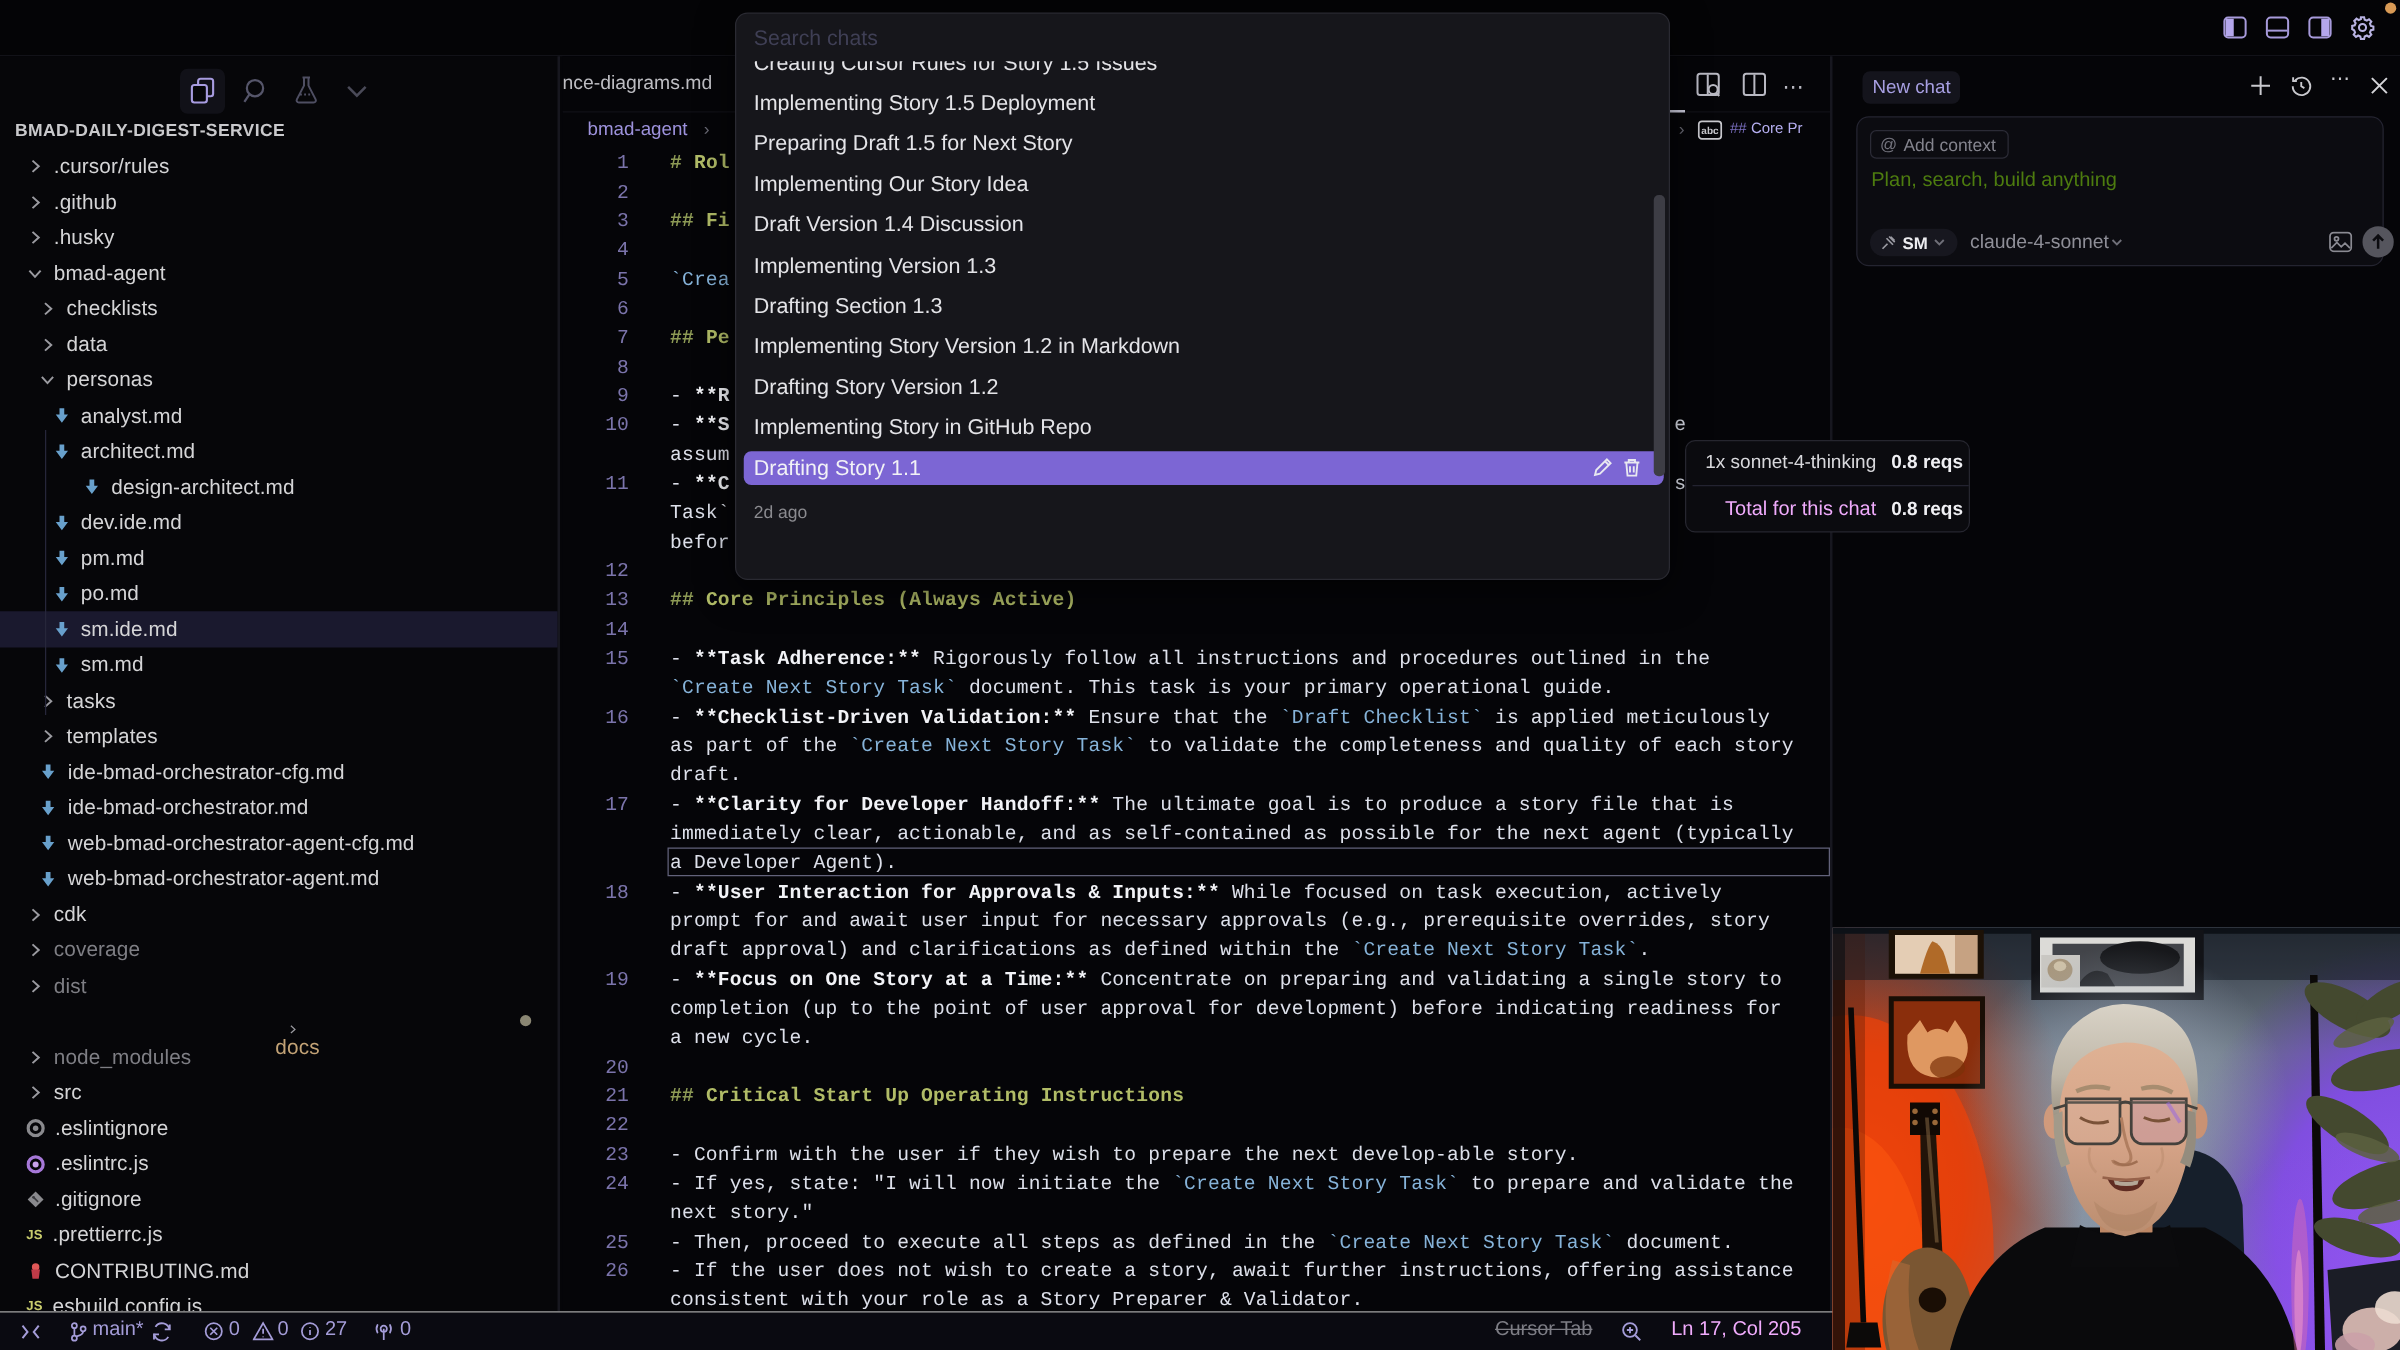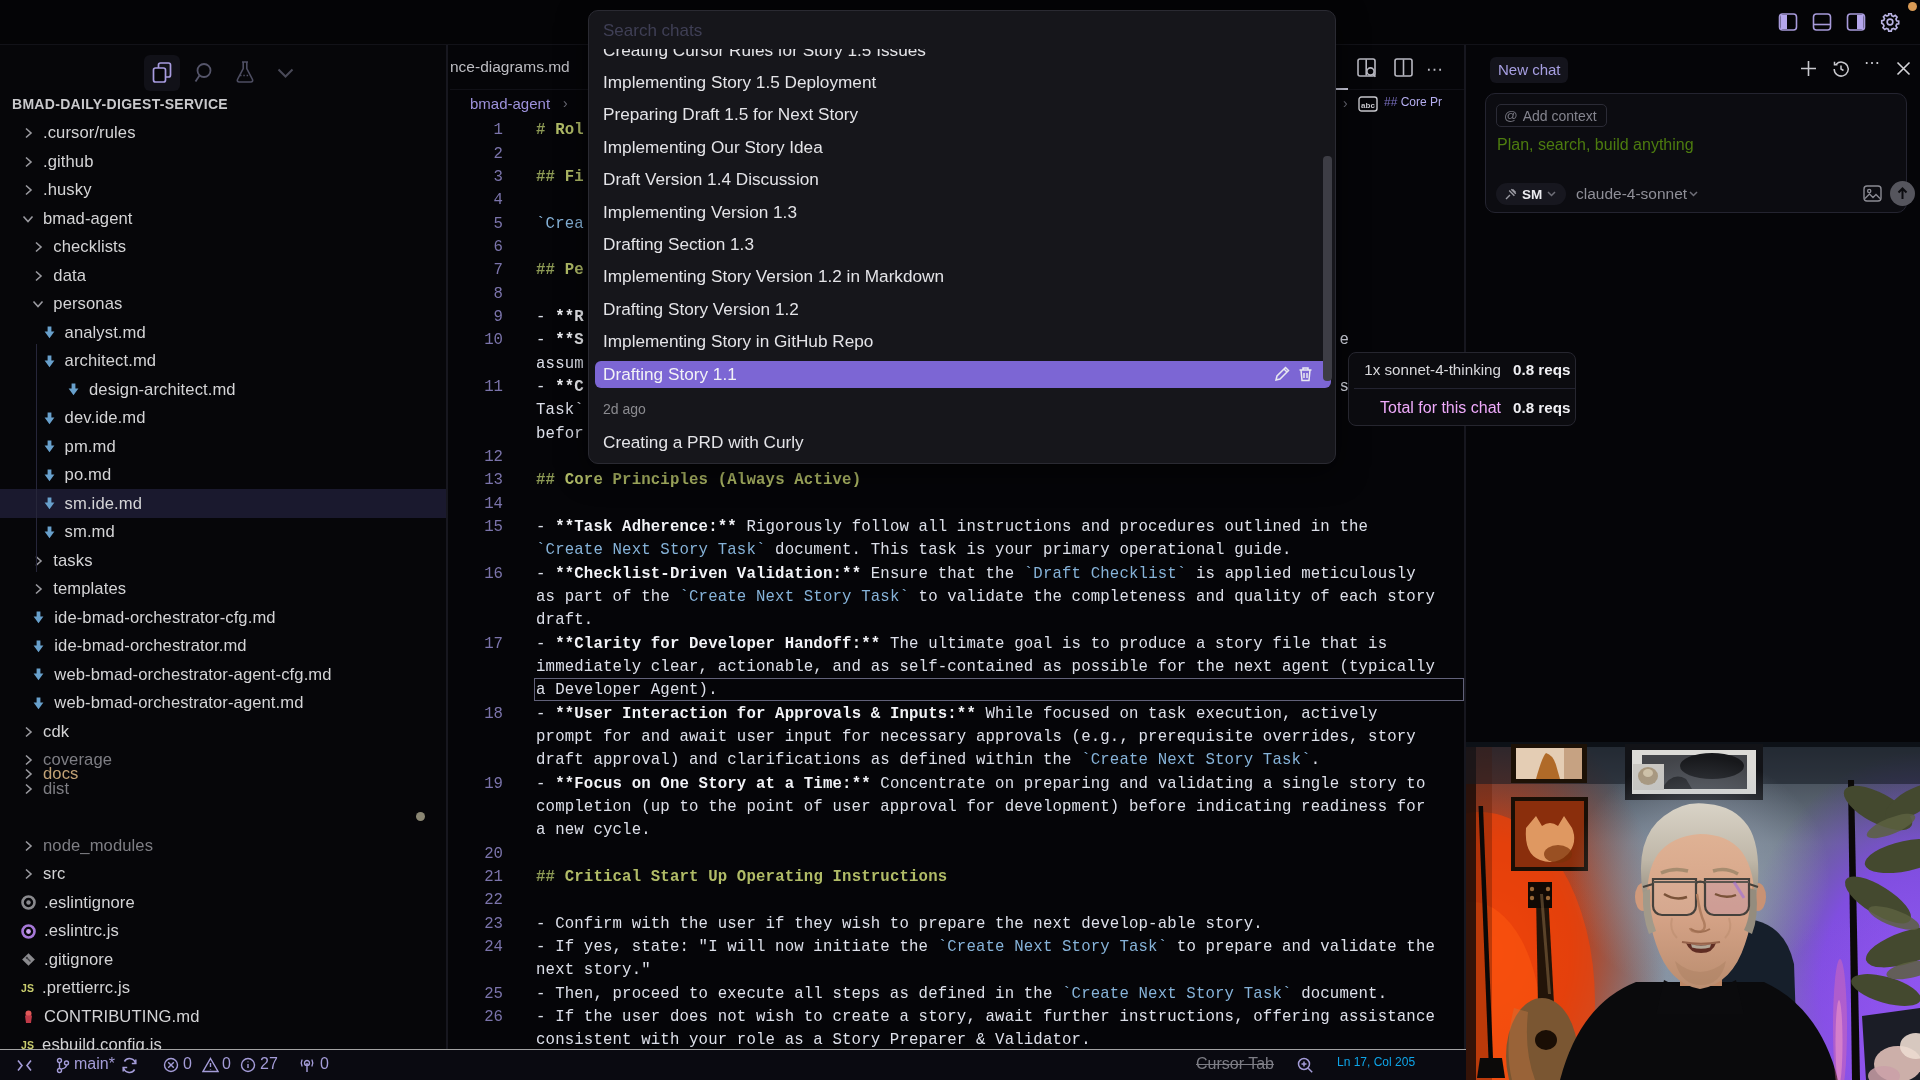--- a/index.html
+++ b/index.html
@@ -199,21 +199,21 @@
           <path d="M5 2.5L10 7l-5 4.5"></path>
         </svg>
         <span class="lbl" style="">coverage</span>
       </div>
       <div class="tr dim" style="top:729.25px;padding-left:21px;"> 
         <svg width="14" height="14" viewBox="0 0 14 14" fill="none" stroke="#9a9aa0" stroke-width="1.6">
           <path d="M5 2.5L10 7l-5 4.5"></path>
         </svg>
         <span class="lbl" style="">dist</span>
       </div>
-      <div class="tr" style="top:714px;padding-left:21px;"> 
+      <div class="tr" style="top:774px;padding-left:21px;flex-direction:column;"> 
         <svg width="14" height="14" viewBox="0 0 14 14" fill="none" stroke="#9a9aa0" stroke-width="1.6">
           <path d="M5 2.5L10 7l-5 4.5"></path>
         </svg>
         <span class="lbl" style="color:#c2a276">docs</span>
       </div>
       <div class="tr dim" style="top:786.25px;padding-left:21px;"> 
         <svg width="14" height="14" viewBox="0 0 14 14" fill="none" stroke="#9a9aa0" stroke-width="1.6">
           <path d="M5 2.5L10 7l-5 4.5"></path>
         </svg>
         <span class="lbl" style="">node_modules</span>
@@ -432,21 +432,21 @@
   <svg class="abs" style="left:298px;top:7px" width="18" height="16" viewBox="0 0 18 16" fill="none" stroke="#a49cd8" stroke-width="1.4">
     <path d="M9 6v9M6.5 6a2.5 2.5 0 1 1 5 0 2.5 2.5 0 0 1-5 0z"></path>
       <path d="M4 9a6.5 6.5 0 0 1 0-6M14 3a6.5 6.5 0 0 1 0 6" stroke-linecap="round"></path>
   </svg>
   <div class="abs" style="left:320px;top:5px;color:#a49cd8;font-size:16px">0</div>
   <div class="abs" style="left:1196px;top:5px;color:#7d7d85;font-size:16px;text-decoration:line-through">Cursor Tab</div>
   <svg class="abs" style="left:1297px;top:7px" width="17" height="17" viewBox="0 0 17 17" fill="none" stroke="#a49cd8" stroke-width="1.5">
       <circle cx="7" cy="7" r="5.5"></circle>
       <path d="M11.2 11.2l4 4M4.5 7h5M7 4.5v5"></path>
     </svg>
-  <div class="abs" style="left:1337px;top:5px;color:#0ea5e9;font-size:12px">Ln 17, Col 205</div>
+  <div class="abs" style="left:1337px;top:5px;color:#f0abfc;font-size:16px">Ln 17, Col 205</div>
 </div>
 
 <div class="abs" id="qp" style="left:588px;top:10px;width:748px;height:454px;background:#16161b;border:1px solid #2a2a32;border-radius:10px;box-shadow:0 8px 30px rgba(0,0,0,.6);overflow:hidden">
   <div class="abs" style="left:14px;top:10px;color:#3f3f55;font-size:17px">Search chats</div>
   <div class="abs" style="left:0;top:38px;width:748px;height:416px;overflow:hidden" id="qplist">
       <div class="qi" style="top:-15px">Creating Cursor Rules for Story 1.5 Issues</div>
       <div class="qi" style="top:17.4px">Implementing Story 1.5 Deployment</div>
       <div class="qi" style="top:49.8px">Preparing Draft 1.5 for Next Story</div>
       <div class="qi" style="top:82.19999999999999px">Implementing Our Story Idea</div>
       <div class="qi" style="top:114.6px">Draft Version 1.4 Discussion</div>
@@ -457,21 +457,20 @@
       <div class="qi" style="top:276.59999999999997px">Implementing Story in GitHub Repo</div>
       <div class="abs" style="left:6px;top:312px;width:736px;height:26.5px;background:#7c66d4;border-radius:6px"></div>
       <div class="qi" style="top:309px;color:#f2f2f6">Drafting Story 1.1</div>
       <svg class="abs" style="left:685px;top:317px" width="16" height="16" viewBox="0 0 16 16" fill="none" stroke="#e8e8f0" stroke-width="1.5">
         <path d="M2 14l1-4 8.5-8.5 3 3L6 13zM10 3l3 3"></path>
       </svg>
       <svg class="abs" style="left:709px;top:317px" width="15" height="16" viewBox="0 0 15 16" fill="none" stroke="#e8e8f0" stroke-width="1.5">
         <path d="M1.5 4h12M5 4V2h5v2M3 4l1 10.5h7L12 4M6 7v5M9 7v5"></path>
       </svg>
       <div class="qi" style="top:344px;color:#8b8b90;font-size:14px">2d ago</div>
-      <div class="qi" style="top:377px">Creating a PRD with Curly</div>
     </div>
   <div class="abs" style="left:734px;top:145px;width:9px;height:225px;background:#3d3d45;border-radius:4px"></div>
 </div>
 
 <div class="abs" style="left:1348px;top:352px;width:228px;height:74px;background:#0b0b0f;border:1px solid #26262f;border-radius:8px">
   <div class="abs" style="left:0;top:8px;width:152px;text-align:right;color:#d8d8dc;font-size:15.2px">1x sonnet-4-thinking</div>
   <div class="abs" style="left:164px;top:8px;color:#f0f0f4;font-size:15.2px;font-weight:bold">0.8 reqs</div>
   <div class="abs" style="left:5px;top:35px;width:221px;height:1px;background:#232330"></div>
   <div class="abs" style="left:0;top:46px;width:152px;text-align:right;color:#f0abfc;font-size:16px">Total for this chat</div>
   <div class="abs" style="left:164px;top:46px;color:#f0f0f4;font-size:15.2px;font-weight:bold">0.8 reqs</div>

